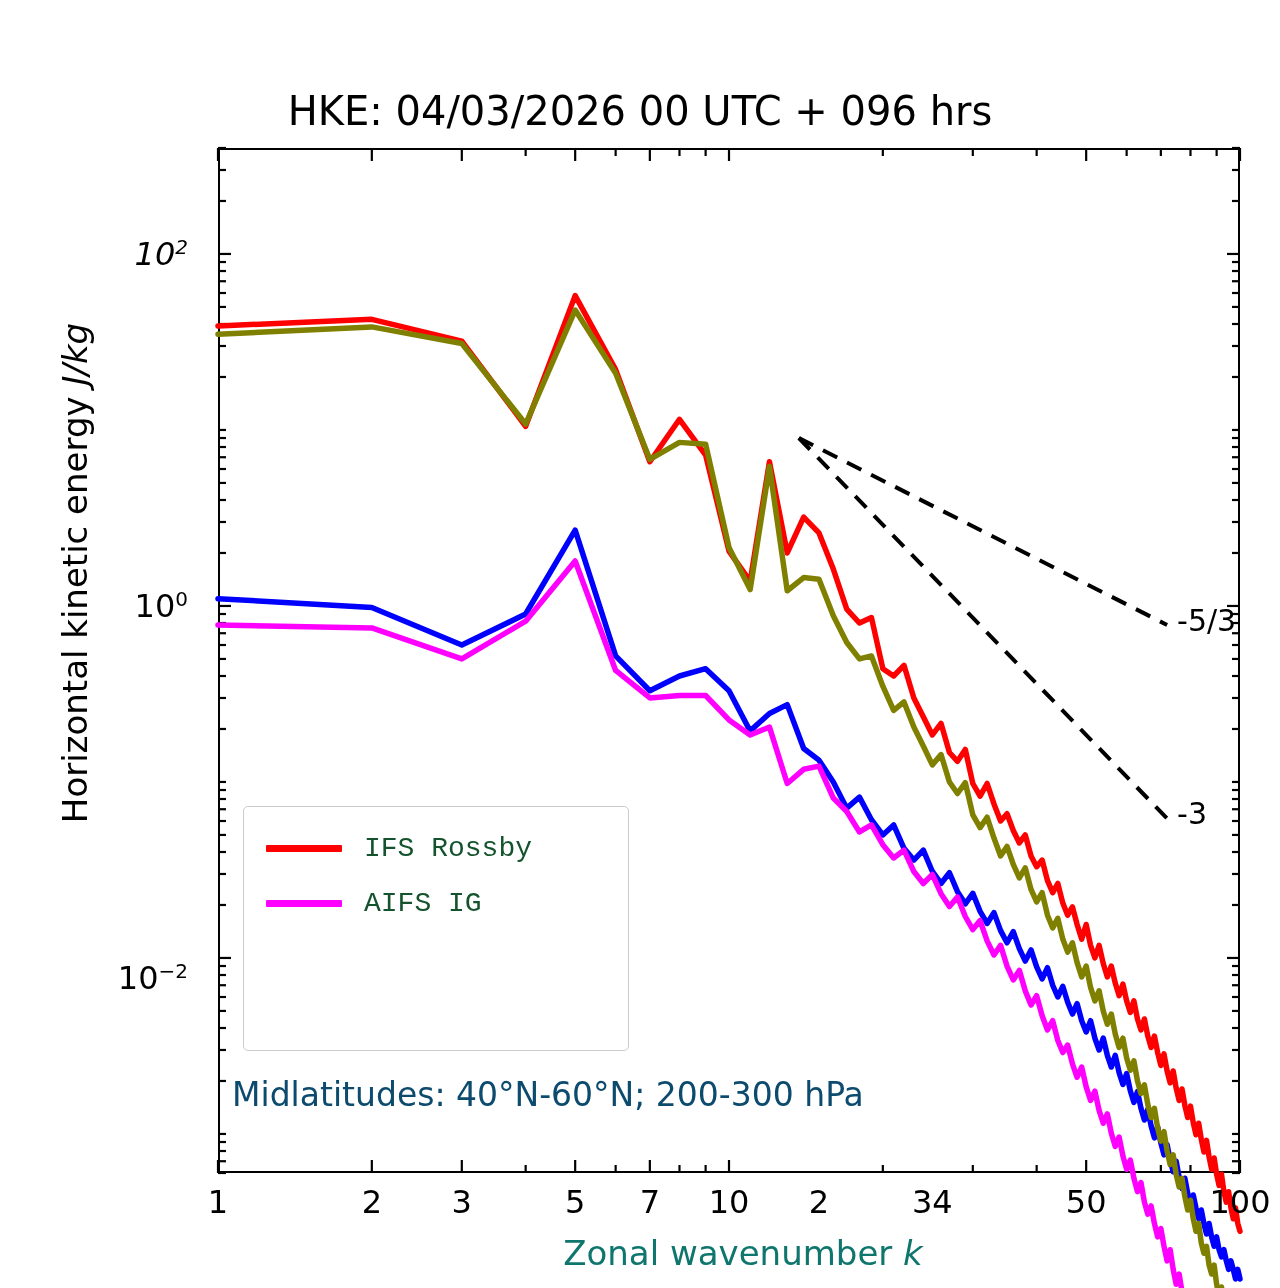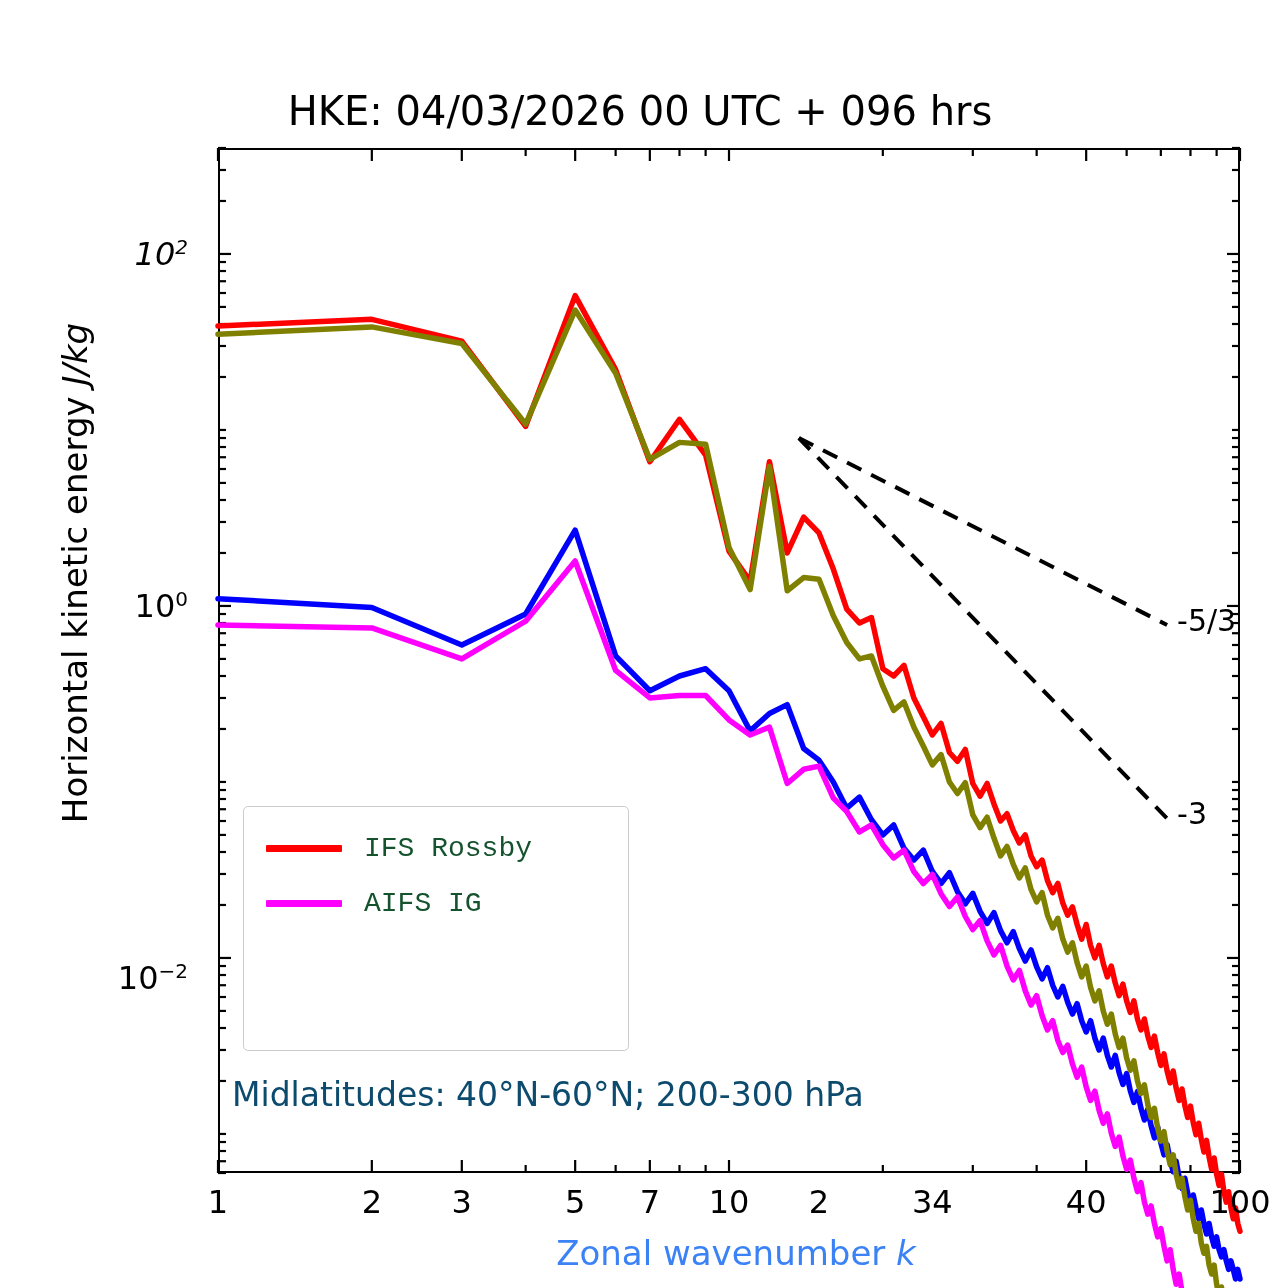--- a/index.html
+++ b/index.html
@@ -14,22 +14,22 @@
     position:absolute;left:218px;top:100px;width:1022px;height:1025px;
     border:2.2px solid #000;box-sizing:border-box;background:#fff;
   }
   #svg-canvas{position:absolute;left:0;top:0;width:1280px;height:1288px;}
   #ylabel-wrap{
     position:absolute;left:-305px;top:505px;width:760px;
     transform:rotate(-90deg);text-align:center;
     font-size:34px;color:#000;font-family:"DejaVu Sans",sans-serif;
   }
   #xlabel{
-    position:absolute;left:225px;top:1185px;width:1022px;text-align:center;
-    font-size:34px;color:#3b82f6;font-family:"DejaVu Sans",sans-serif;
+    position:absolute;left:232px;top:1185px;width:1022px;text-align:center;
+    font-size:34px;color:#0f766e;font-family:"DejaVu Sans",sans-serif;
   }
   .xtick-label{
     position:absolute;top:1135px;font-size:32px;color:#000;
     font-family:"DejaVu Sans",sans-serif;transform:translateX(-50%);
     white-space:nowrap;
   }
   .ytick-label{
     position:absolute;right:1092px;font-size:32px;color:#000;
     font-family:"DejaVu Sans",sans-serif;transform:translateY(-50%);
     white-space:nowrap;text-align:right;
@@ -232,21 +232,21 @@
 
   <div id="xtick-labels">
       <div class="xtick-label" style="left: 218px;">1</div>
       <div class="xtick-label" style="left: 371.826px;">2</div>
       <div class="xtick-label" style="left: 461.809px;">3</div>
       <div class="xtick-label" style="left: 575.174px;">5</div>
       <div class="xtick-label" style="left: 649.845px;">7</div>
       <div class="xtick-label" style="left: 729px;">10</div>
       <div class="xtick-label" style="left: 818.983px;">2</div>
       <div class="xtick-label" style="left: 932.347px;">34</div>
-      <div class="xtick-label" style="left: 1086.17px;">40</div>
+      <div class="xtick-label" style="left: 1086.17px;">50</div>
       <div class="xtick-label" style="left: 1240px;">100</div>
     </div>
   <div id="ytick-labels">
       <div class="ytick-label" style="top: 205.962px; font-style: italic;"><span>10</span><sup>2</sup></div>
       <div class="ytick-label" style="top: 557.959px;"><span>10</span><sup>0</sup></div>
       <div class="ytick-label" style="top: 930px;"><span>10</span><sup>−2</sup></div>
     </div>
 
   <div id="legend-box">
     <div class="legend-row">

